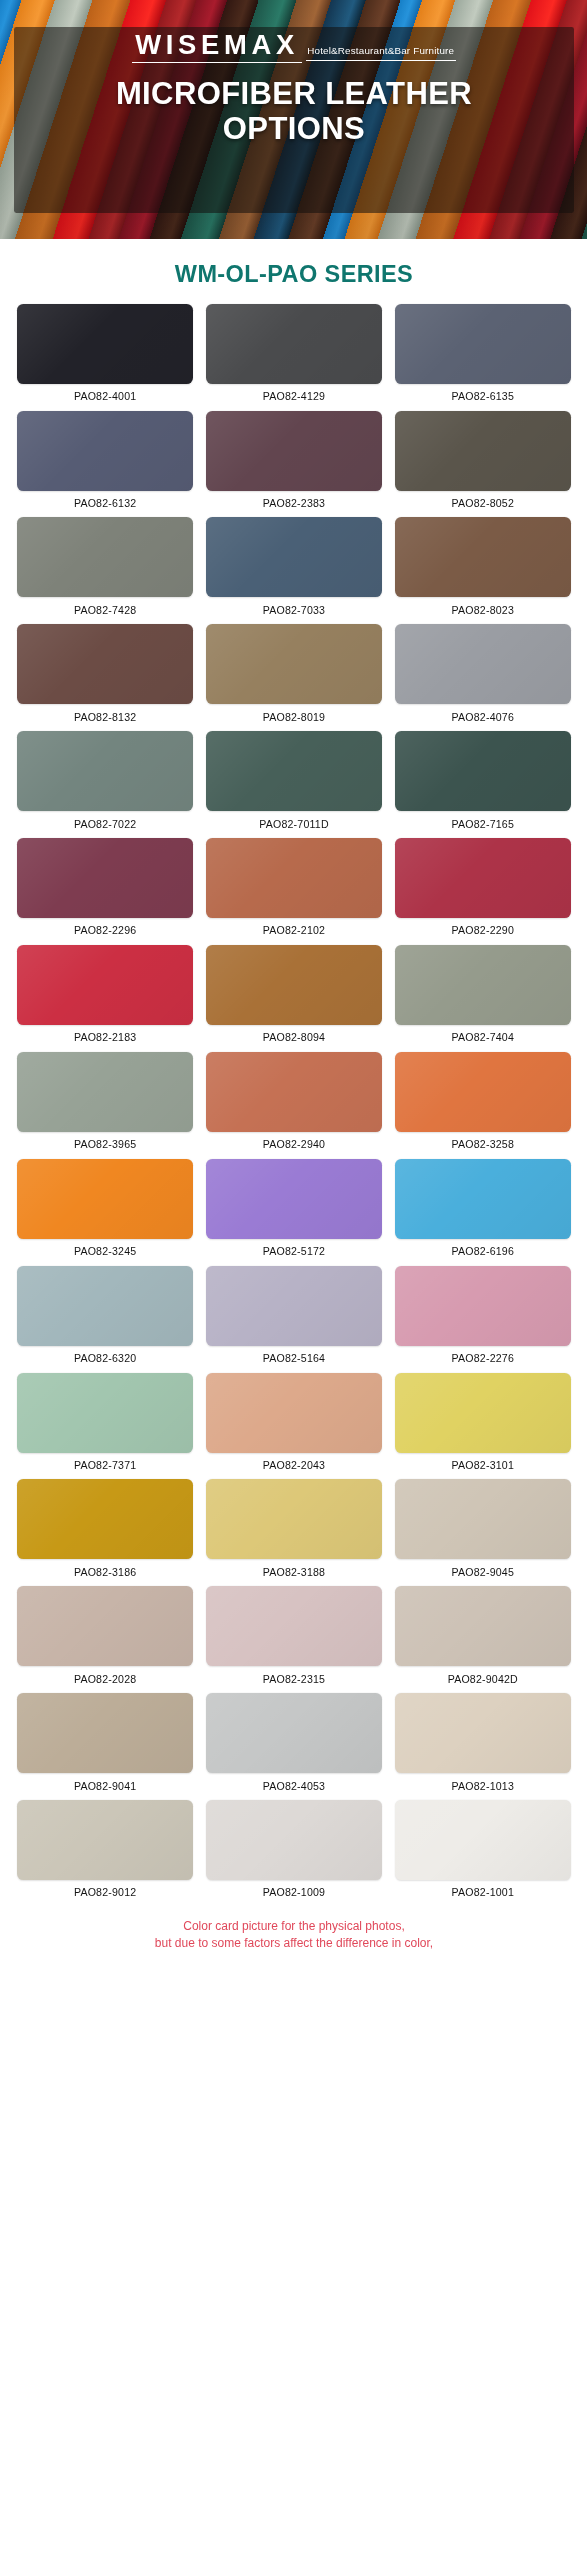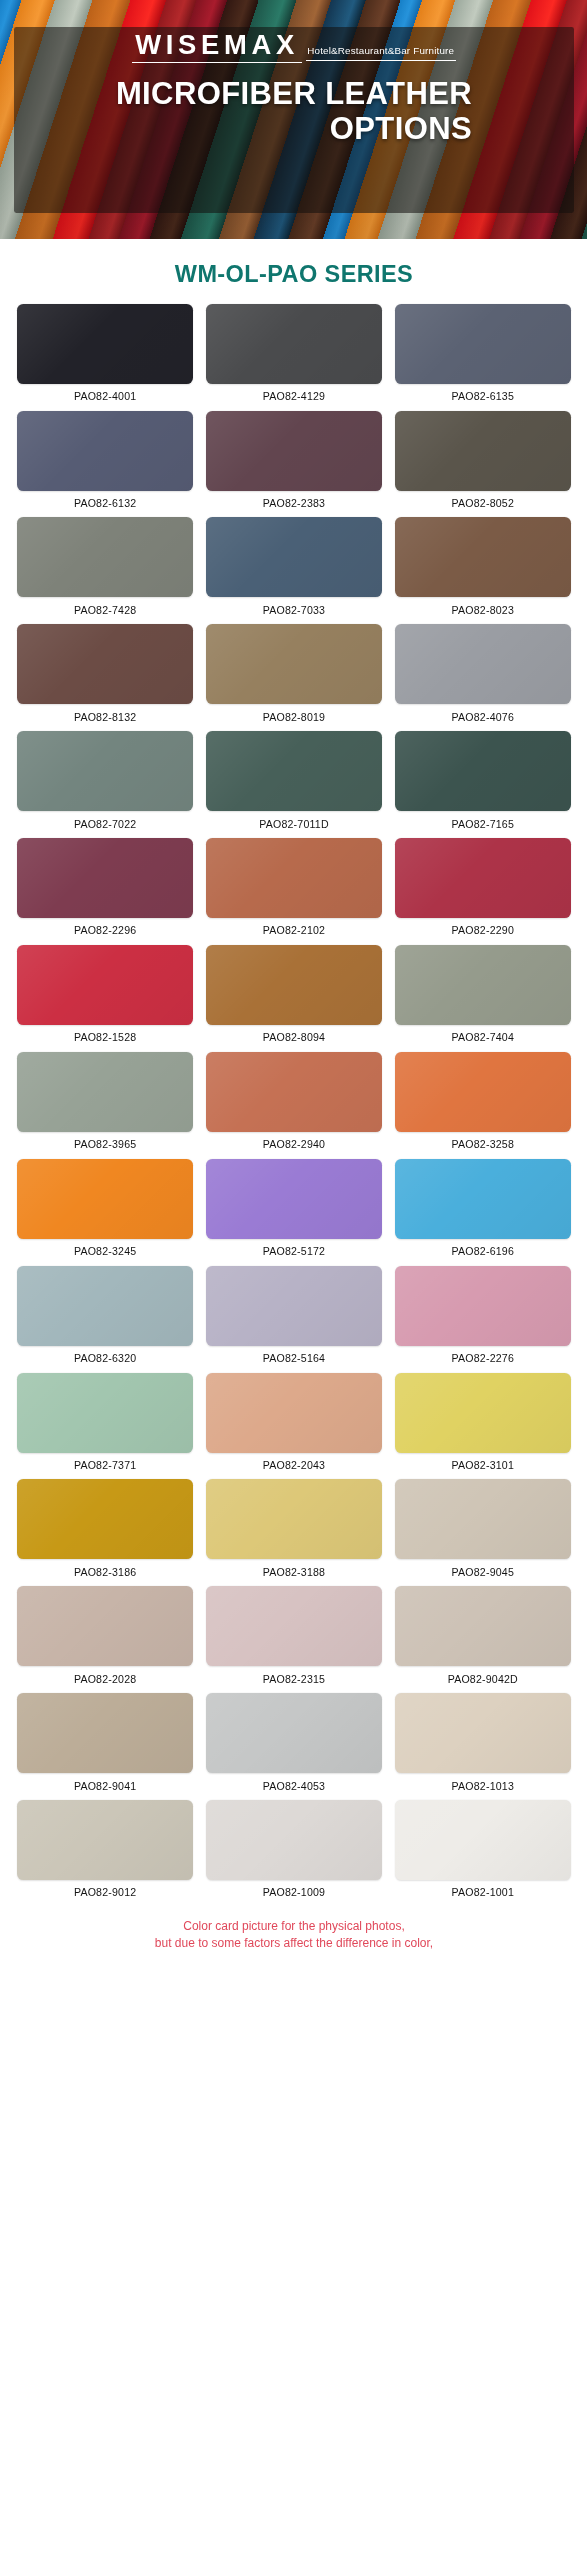--- a/index.html
+++ b/index.html
@@ -94,21 +94,21 @@
     padding: 4.7px 1.6px 3.9px 1.6px;
     border-bottom: 1.2px solid #ffffff;
     display: inline-block;
     margin-top: 3.1px;
   }
   .hero-title {
     color: #ffffff;
     font-size: 31px;
     font-weight: 700;
     letter-spacing: 0.4px;
-    text-align: right;
+    text-align: center;
     line-height: 1.12;
     margin-top: 14px;
     text-shadow: 0 1.6px 3.9px rgba(0,0,0,0.45);
   }
 
   
   .sheet {
     position: relative;
     width: 588px;
     background: #ffffff;
@@ -294,21 +294,21 @@
         <div class="cell">
           <div class="swatch" style="background: rgb(183, 106, 76);"></div>
           <div class="code">PAO82-2102</div>
         </div>
         <div class="cell">
           <div class="swatch" style="background: rgb(173, 51, 72);"></div>
           <div class="code">PAO82-2290</div>
         </div>
         <div class="cell">
           <div class="swatch" style="background: rgb(204, 47, 67);"></div>
-          <div class="code">PAO82-1528</div>
+          <div class="code">PAO82-2183</div>
         </div>
         <div class="cell">
           <div class="swatch" style="background: rgb(169, 113, 55);"></div>
           <div class="code">PAO82-8094</div>
         </div>
         <div class="cell">
           <div class="swatch" style="background: rgb(149, 155, 140);"></div>
           <div class="code">PAO82-7404</div>
         </div>
         <div class="cell">

